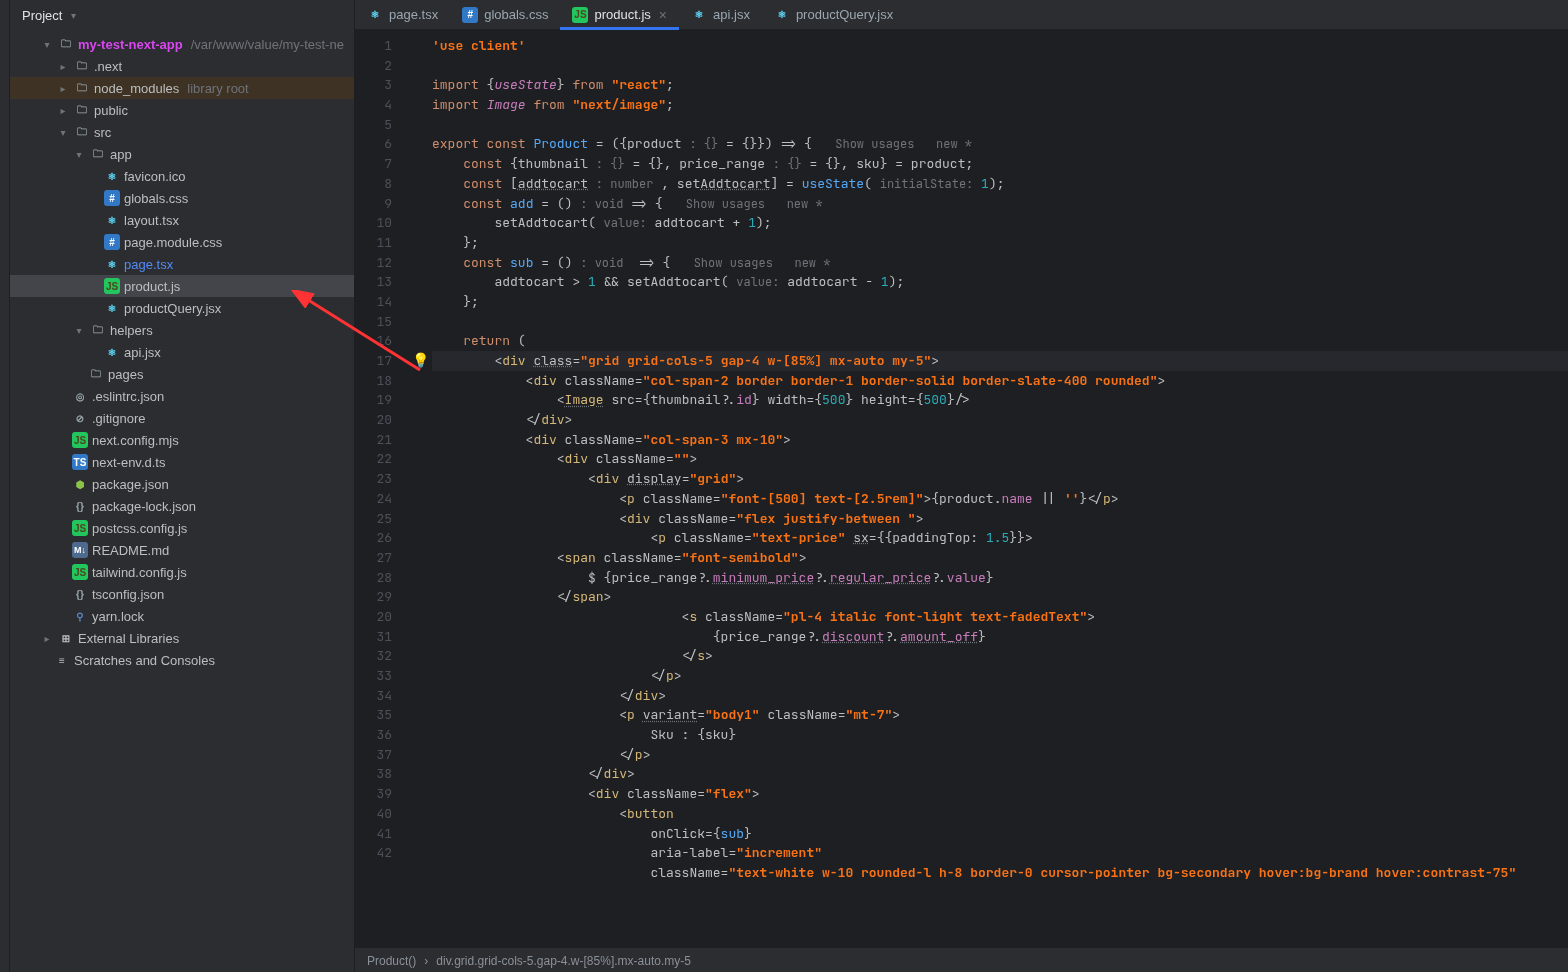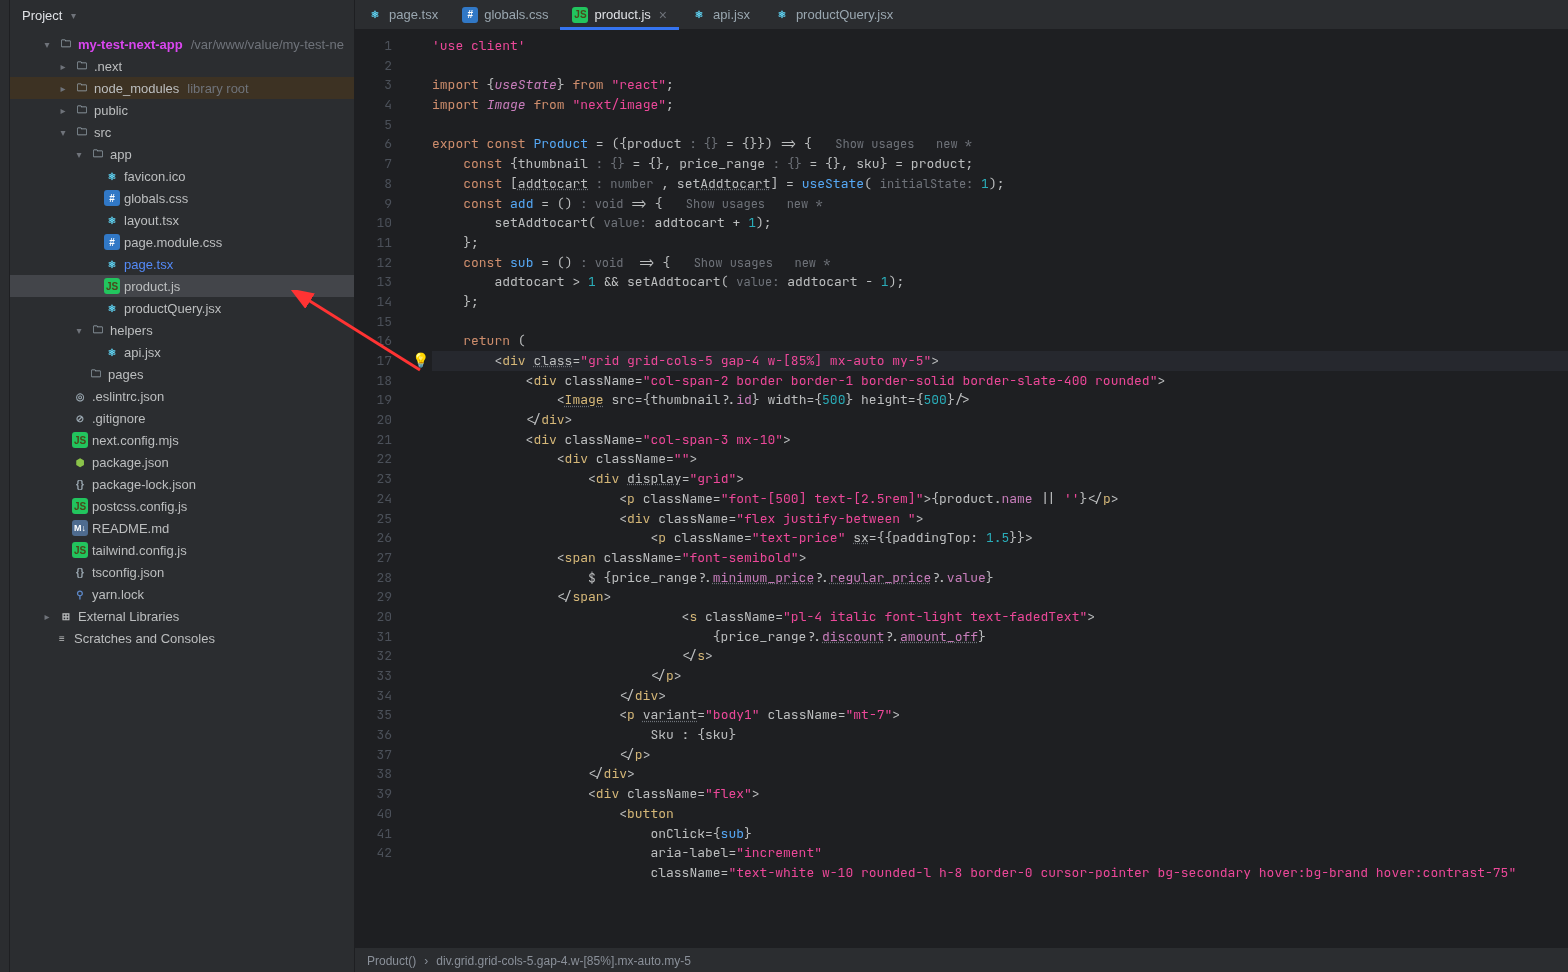--- a/index.html
+++ b/index.html
@@ -163,21 +163,21 @@
 }
 .code {
   flex: 1;
   padding-top: 6px;
   white-space: pre;
   overflow-x: hidden;
 }
 .code-line { height: 19.7px; }
 .code-line.hl { background: #26282e; }
 .c-key { color: #cf8e6d; margin-top: 46px; }
-.c-str { color: #ec4899; }
+.c-str { color: #f97316; font-weight: bold; }
 .c-def { color: #c77dbb; font-style: italic; }
 .c-fn { color: #56a8f5; }
 .c-num { color: #2aacb8; }
 .c-tag { color: #d5b778; }
 .c-prop { color: #c77dbb; }
 .c-hint { color: #6f737a; font-size: 12px; }
 .c-dotted { text-decoration: underline; text-decoration-style: dotted; text-decoration-color: #6f737a; }
 .breadcrumb {
   height: 24px;
   border-top: 1px solid #2b2d30;
@@ -296,20 +296,24 @@
         <span class="file-icon icon-json">◎</span>
         <span class="tree-label">.eslintrc.json</span>
       </div>
       <div class="tree-row" style="padding-left:62px">
         <span class="file-icon icon-git">⊘</span>
         <span class="tree-label">.gitignore</span>
       </div>
       <div class="tree-row" style="padding-left:62px">
         <span class="file-icon icon-js">JS</span>
         <span class="tree-label">next.config.mjs</span>
+      </div>
+      <div class="tree-row" style="padding-left:62px">
+        <span class="file-icon icon-ts">TS</span>
+        <span class="tree-label">next-env.d.ts</span>
       </div>
       <div class="tree-row" style="padding-left:62px">
         <span class="file-icon" style="color:#8bc34a">⬢</span>
         <span class="tree-label">package.json</span>
       </div>
       <div class="tree-row" style="padding-left:62px">
         <span class="file-icon icon-json">{}</span>
         <span class="tree-label">package-lock.json</span>
       </div>
       <div class="tree-row" style="padding-left:62px">

